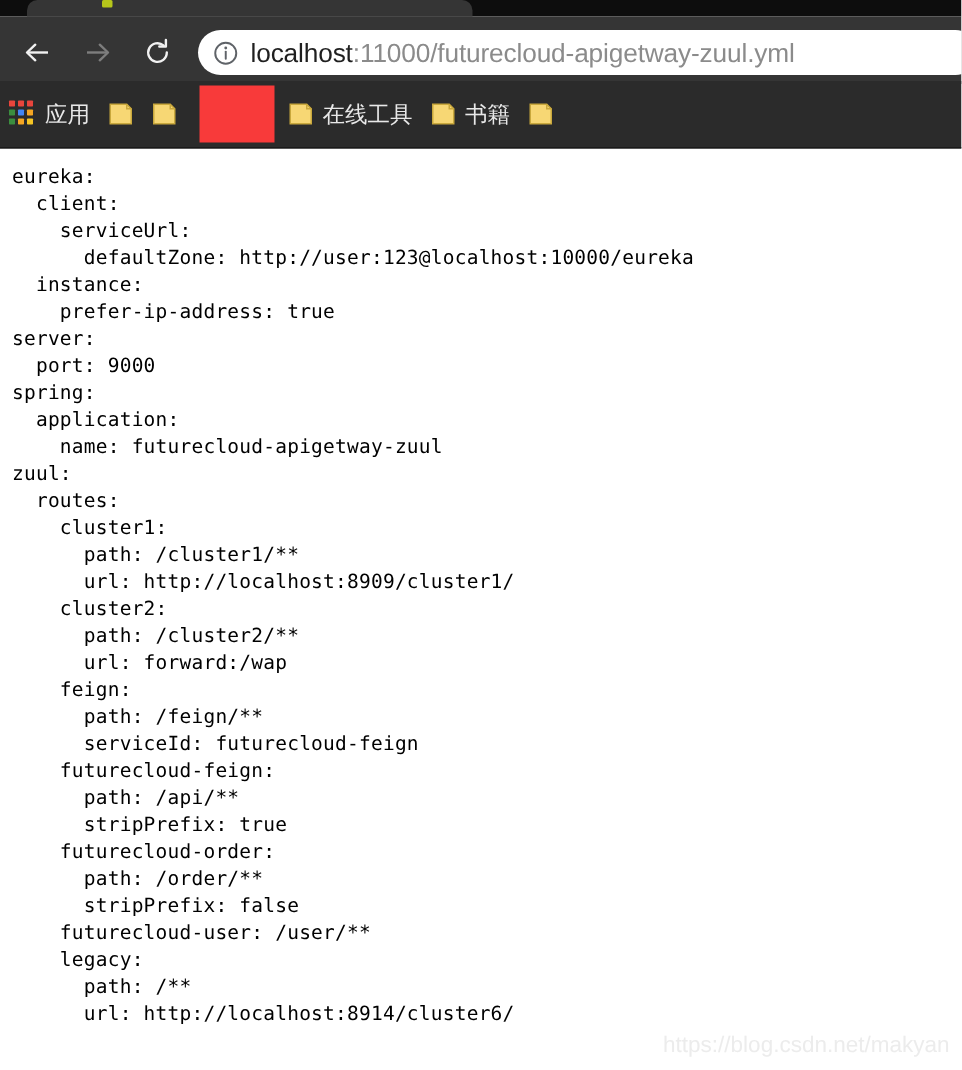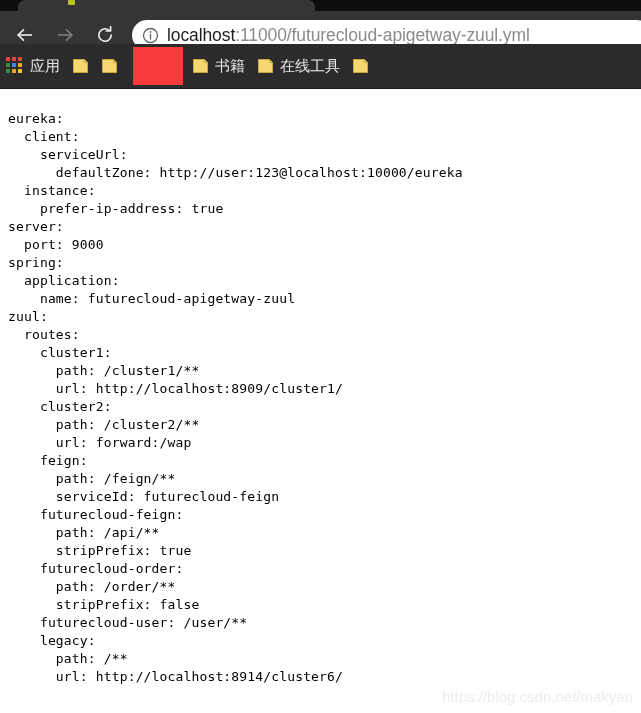--- a/index.html
+++ b/index.html
@@ -57,21 +57,21 @@
     font-family: "Liberation Sans", sans-serif;
     font-size: 17.5px;
     color: #8b8b8b;
     white-space: nowrap;
     letter-spacing: -0.1px;
   }
   .omni-url .host { color: #1f1f1f; }
 
   
   .bookmarkbar {
-    position: absolute; top: 44px; left: 0; width: 641px; height: 44px;
+    position: absolute; top: 54px; left: 0; width: 641px; height: 44px;
     background: #2b2b2b;
     display: flex; align-items: center;
     overflow: hidden;
     border-bottom: 1px solid #1a1a1a;
   }
   .bm {
     display: flex; align-items: center;
     height: 44px;
     padding: 0 6px;
     cursor: pointer;
@@ -221,31 +221,31 @@
 
     <div class="bm-red"></div>
 
     <div class="bm">
       <span class="folder">
         <svg width="17" height="18" viewBox="0 0 17 18">
           <path d="M1.5 2.5 H12.5 L15.5 5.5 V15.5 H1.5 Z" fill="#f7d774" stroke="#c9a83c" stroke-width="1"></path>
           <path d="M12.5 2.5 V5.5 H15.5" fill="none" stroke="#c9a83c" stroke-width="1"></path>
         </svg>
       </span>
+      <span class="bm-label">在线工具</span>
+    </div>
+
+    <div class="bm">
+      <span class="folder">
+        <svg width="17" height="18" viewBox="0 0 17 18">
+          <path d="M1.5 2.5 H12.5 L15.5 5.5 V15.5 H1.5 Z" fill="#f7d774" stroke="#c9a83c" stroke-width="1"></path>
+          <path d="M12.5 2.5 V5.5 H15.5" fill="none" stroke="#c9a83c" stroke-width="1"></path>
+        </svg>
+      </span>
       <span class="bm-label">书籍</span>
-    </div>
-
-    <div class="bm">
-      <span class="folder">
-        <svg width="17" height="18" viewBox="0 0 17 18">
-          <path d="M1.5 2.5 H12.5 L15.5 5.5 V15.5 H1.5 Z" fill="#f7d774" stroke="#c9a83c" stroke-width="1"></path>
-          <path d="M12.5 2.5 V5.5 H15.5" fill="none" stroke="#c9a83c" stroke-width="1"></path>
-        </svg>
-      </span>
-      <span class="bm-label">在线工具</span>
     </div>
 
 
     <div class="bm">
       <span class="folder">
         <svg width="17" height="18" viewBox="0 0 17 18">
           <path d="M1.5 2.5 H12.5 L15.5 5.5 V15.5 H1.5 Z" fill="#f7d774" stroke="#c9a83c" stroke-width="1"></path>
           <path d="M12.5 2.5 V5.5 H15.5" fill="none" stroke="#c9a83c" stroke-width="1"></path>
         </svg>
       </span>

